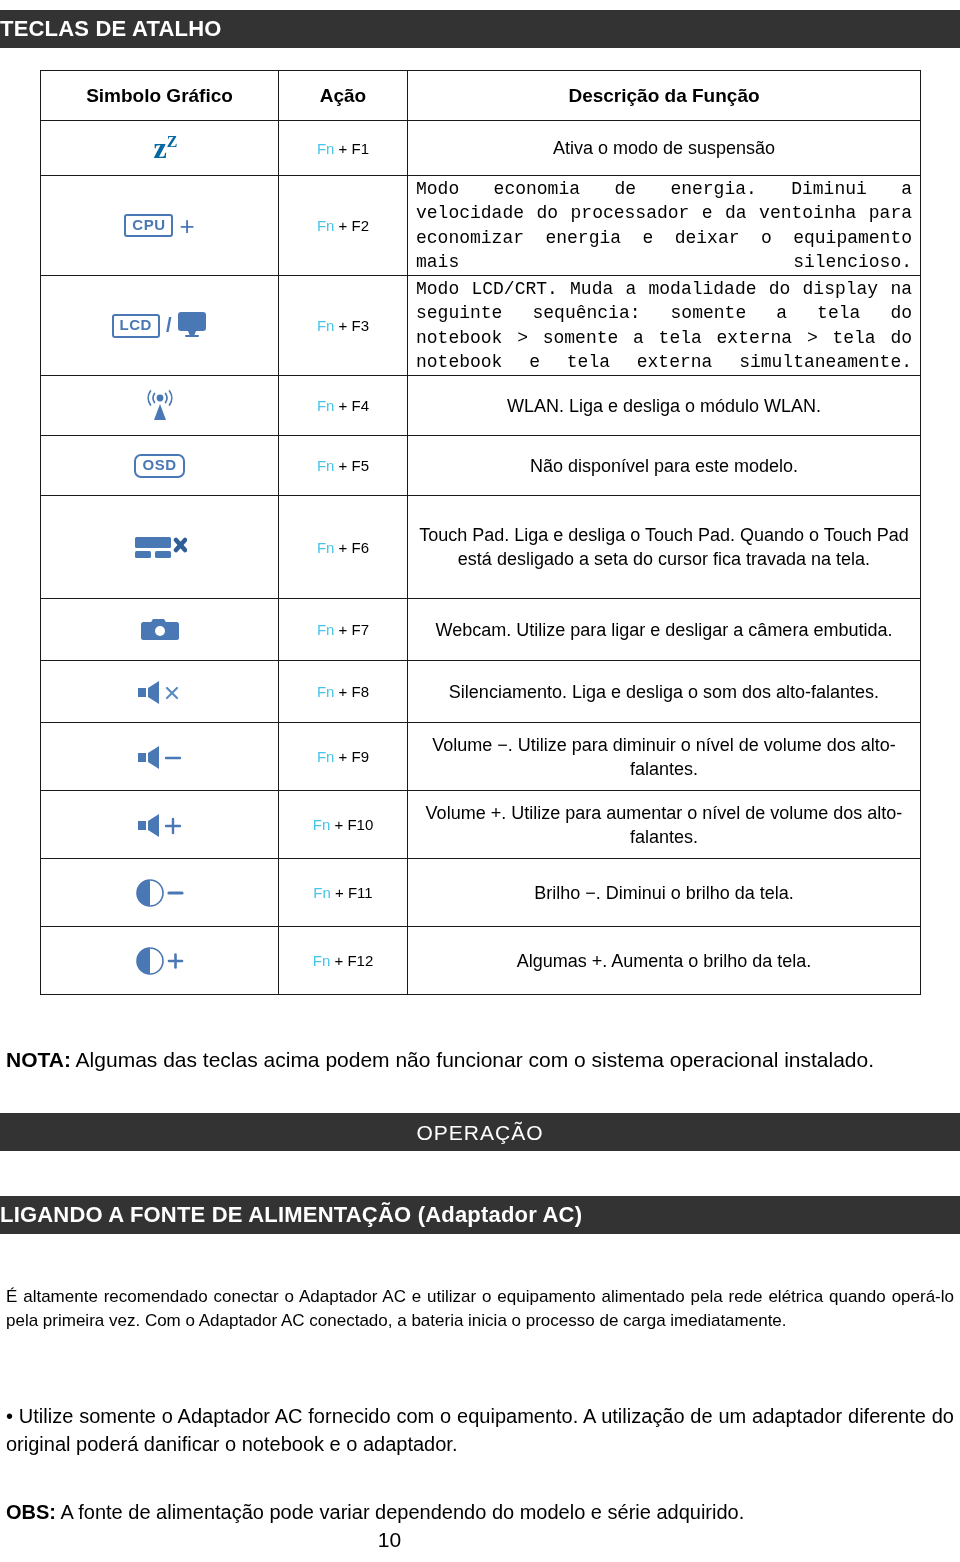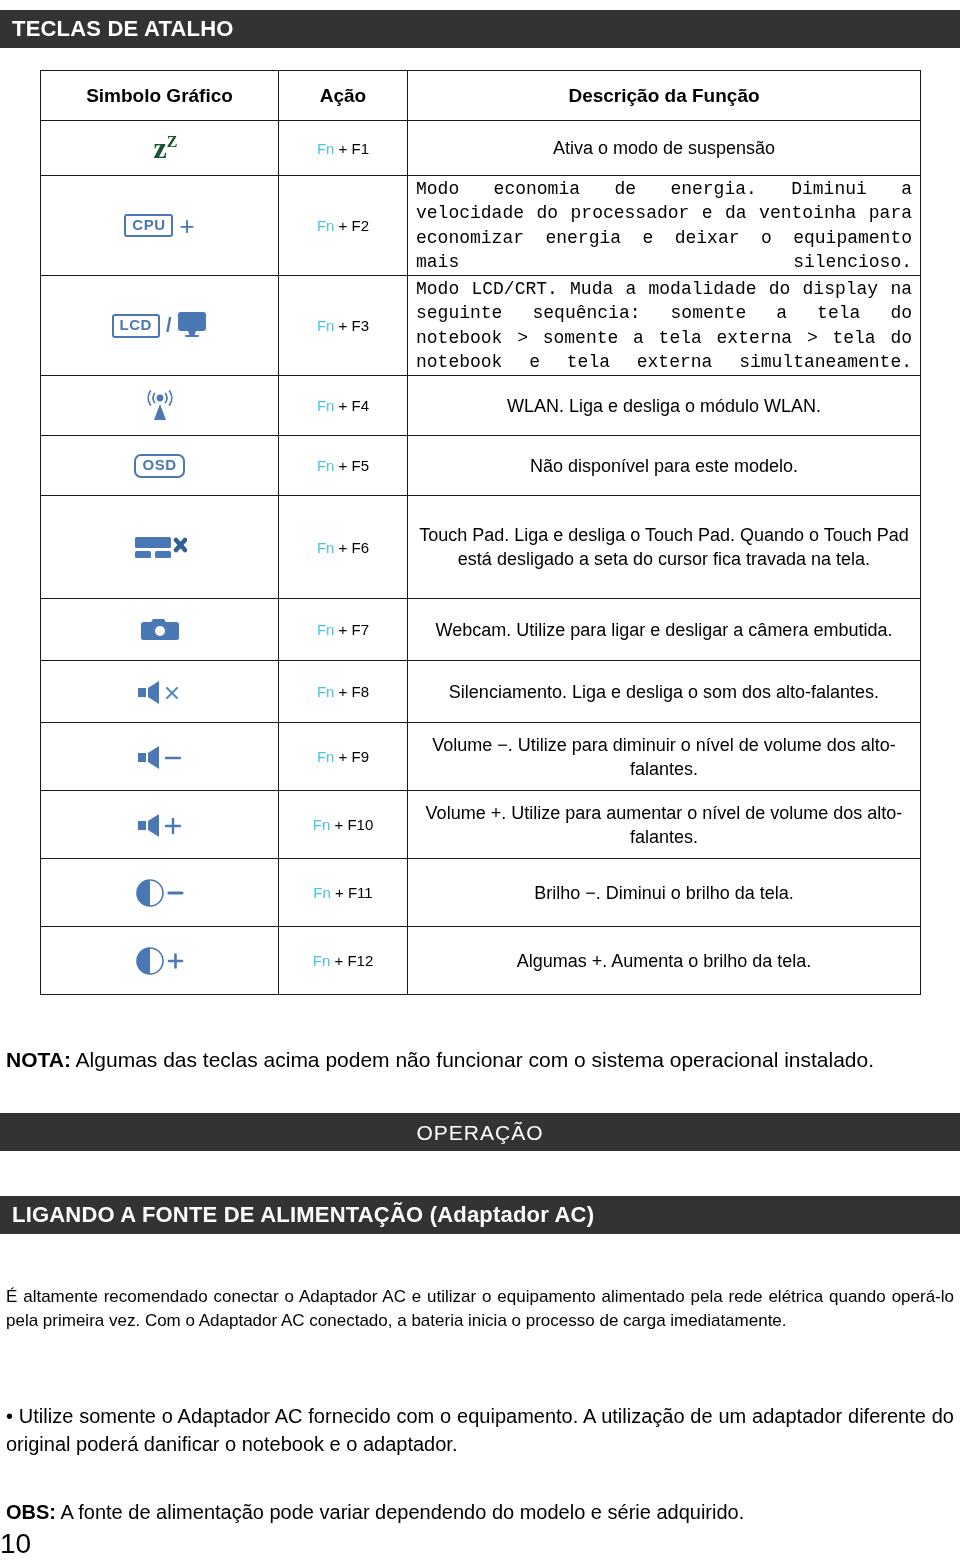--- a/index.html
+++ b/index.html
@@ -18,21 +18,21 @@
   }
 
   
   .bar {
     background: #333333;
     color: #ffffff;
     height: 38px;
     display: flex;
     align-items: center;
   }
-  .bar.left { padding-left: 12px; justify-content: flex-start; }
+  .bar.left { justify-content: flex-start; }
   .bar.center { justify-content: center; }
   .bar-title {
     font-size: 22px;
     font-weight: bold;
     letter-spacing: .2px;
     line-height: 1;
   }
   .bar-title.light { font-weight: normal; font-size: 21px; letter-spacing: 1px; }
 
   #top-bar { position: absolute; left: 0; top: 10px; width: 960px; }
@@ -89,21 +89,21 @@
     display: flex;
     align-items: center;
     justify-content: center;
     gap: 6px;
     height: 100%;
   }
 
   .zz {
     font-family: "Liberation Serif", serif;
     font-weight: bold;
-    color: #14532d;
+    color: #0369a1;
     font-size: 30px;
     line-height: 1;
     letter-spacing: 0;
     margin-left: 12px;
   }
   .zz sup { font-size: 16px; }
 
   .tag {
     display: inline-block;
     border: 2.5px solid #4a78b5;
@@ -170,21 +170,22 @@
     font-size: 20px;
     line-height: 1.42;
   }
   #obs-para b { font-weight: bold; }
 
   #page-number {
     position: absolute;
     left: 0;
     top: 1528px;
     width: 779px;
-    font-size: 28px;
+    text-align: center;
+    font-size: 21px;
   }
 </style>
 </head>
 <body>
 
 <div class="bar left" id="top-bar">
   <span class="bar-title">TECLAS DE ATALHO</span>
 </div>
 
 <table id="hotkey-table">

